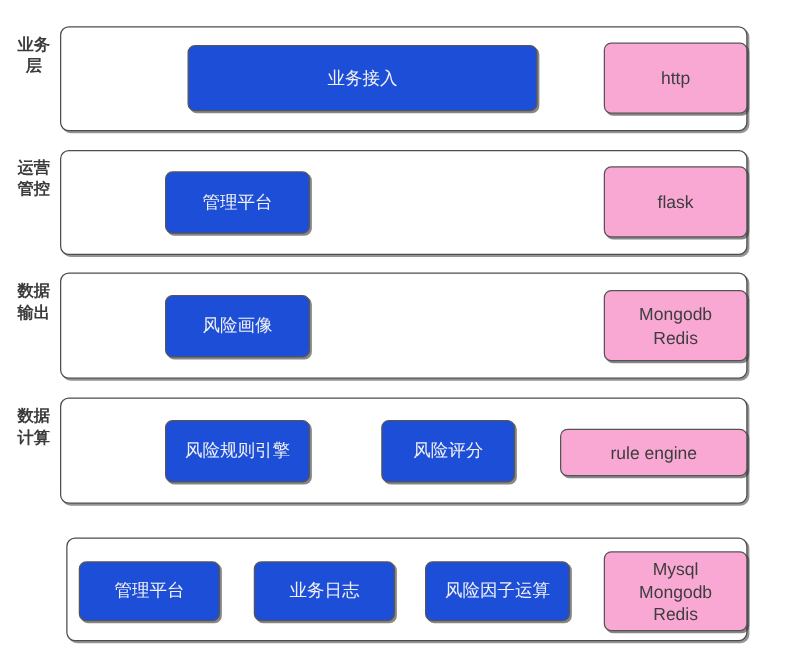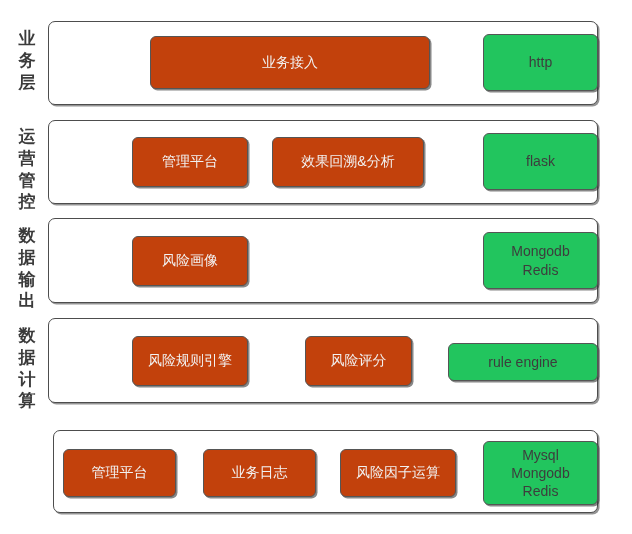--- a/index.html
+++ b/index.html
@@ -16,21 +16,21 @@
   }
   #diagram {
     position: relative;
     width: 632px;
     height: 534px;
   }
   .layer-label {
     position: absolute;
     width: 30px;
     text-align: center;
-    font-size: 17px;
+    font-size: 13px;
     font-weight: bold;
     color: #3b3b3b;
     line-height: 1.28;
     letter-spacing: 0px;
     word-break: break-all;
     white-space: normal;
   }
   .layer-box {
     position: absolute;
     box-sizing: border-box;
@@ -43,27 +43,27 @@
     position: absolute;
     box-sizing: border-box;
     display: flex;
     align-items: center;
     justify-content: center;
     text-align: center;
     border-radius: 6px;
     box-shadow: 1.5px 1.5px 0 0 rgba(55,55,55,0.6);
   }
   .node.gray {
-    background: #c2410c;
+    background: #1d4ed8;
     border: 1.4px solid #555555;
     color: #f2f2f2;
     font-size: 14px;
   }
   .node.tech {
-    background: #22c55e;
+    background: #f9a8d4;
     border: 1.4px solid #555555;
     color: #3d3d3d;
     font-size: 14px;
     line-height: 1.3;
   }
   .node span.lines {
     display: block;
     white-space: pre-line;
   }
 </style>
@@ -79,23 +79,20 @@
   </div>
   <div class="node tech" style="left:483px; top:34px; width:115px; height:57px;">
     <span class="lines">http</span>
   </div>
 
   <div class="layer-label" style="left:12px; top:126px;">运营管控</div>
   <div class="layer-box" style="left:48px; top:120px; width:550px; height:84px;">
   </div>
   <div class="node gray" style="left:132px; top:137px; width:116px; height:50px;">
     <span class="lines">管理平台</span>
-  </div>
-  <div class="node gray" style="left:272px; top:137px; width:152px; height:50px;">
-    <span class="lines">效果回溯&amp;分析</span>
   </div>
   <div class="node tech" style="left:483px; top:133px; width:115px; height:57px;">
     <span class="lines">flask</span>
   </div>
 
   <div class="layer-label" style="left:12px; top:225px;">数据输出</div>
   <div class="layer-box" style="left:48px; top:218px; width:550px; height:85px;"></div>
   <div class="node gray" style="left:132px; top:236px; width:116px; height:50px;">
     <span class="lines">风险画像</span>
   </div>

